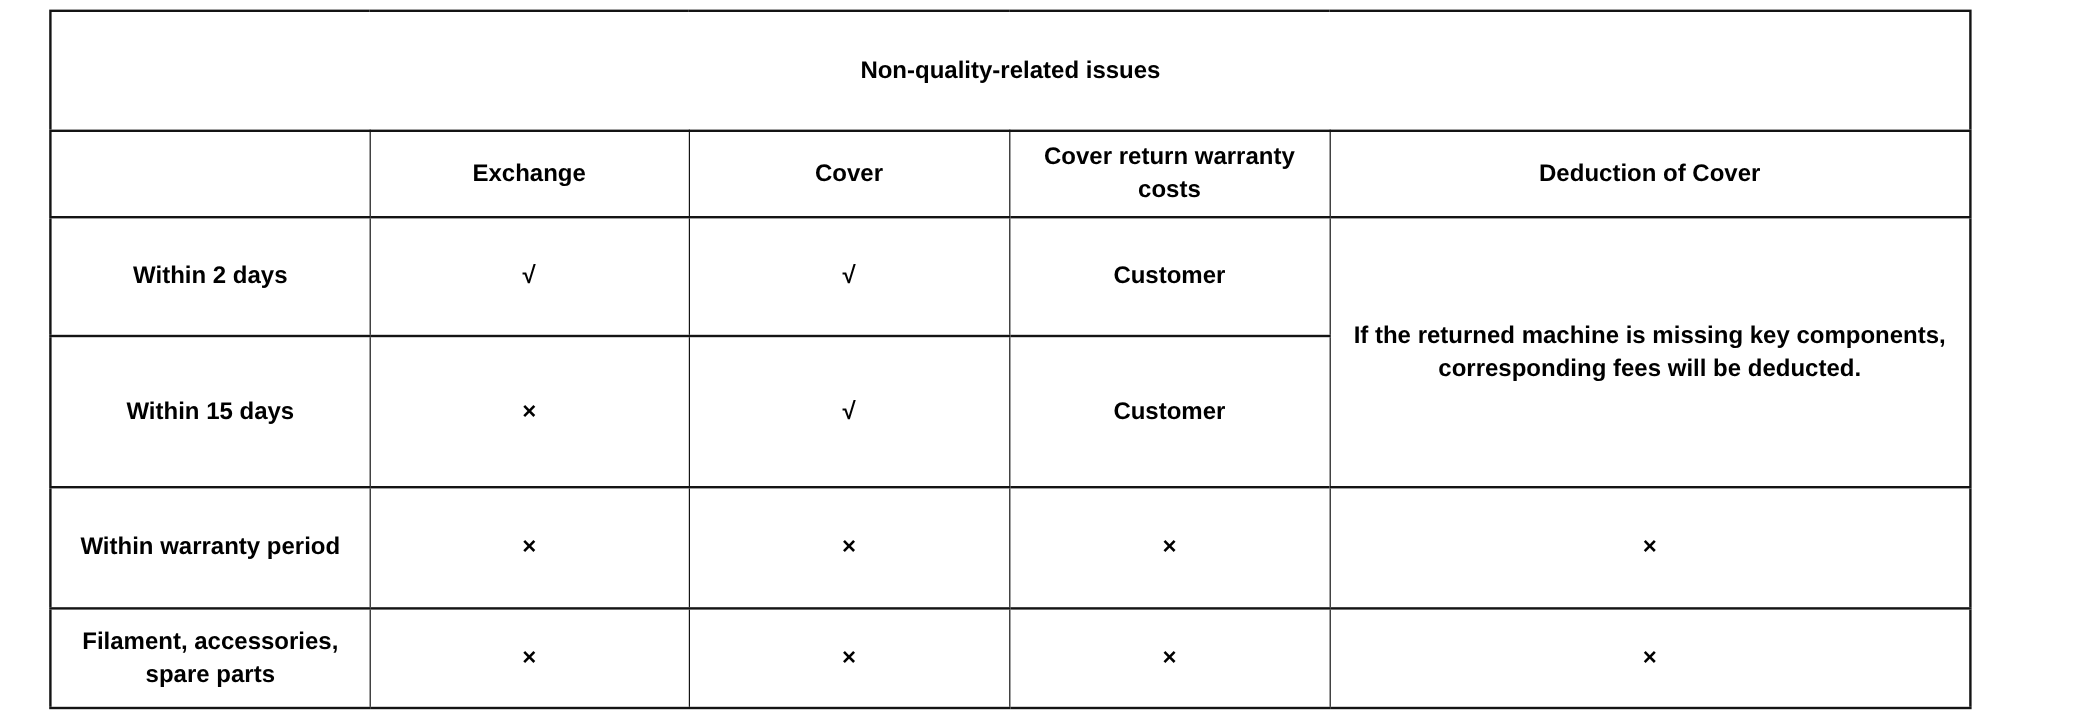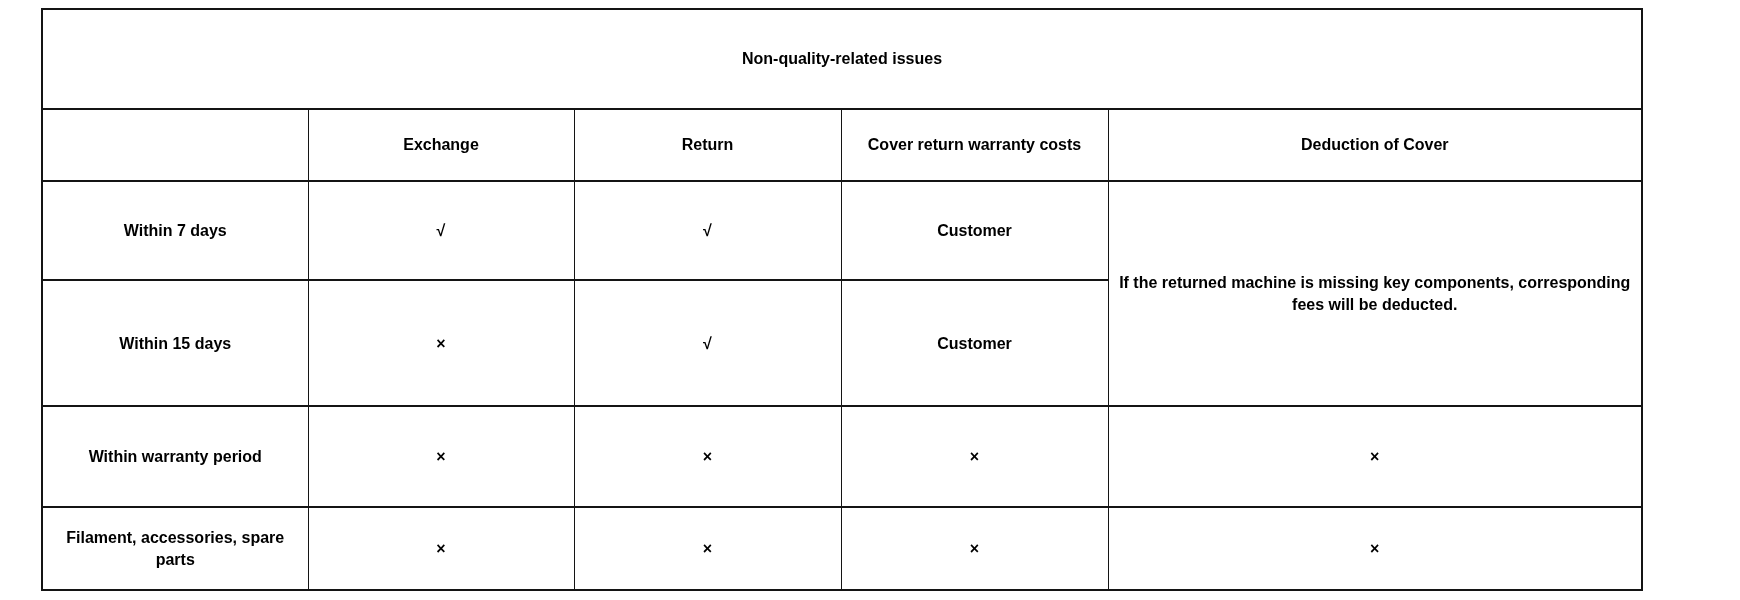--- a/index.html
+++ b/index.html
@@ -29,21 +29,21 @@
     background: #ffffff;
   }
   table.policy td {
     border-left: 1px solid #141414;
     border-right: 1px solid #141414;
     border-top: 2px solid #141414;
     border-bottom: 2px solid #141414;
     text-align: center;
     vertical-align: middle;
     padding: 0 5px;
-    font-size: 16px;
+    font-size: 20px;
     font-weight: 700;
     line-height: 1.35;
     overflow: hidden;
   }
   table.policy {
     border: 2px solid #141414;
   }
   td.title-cell {
     border-bottom-width: 3px;
     font-size: 17px;
@@ -84,26 +84,26 @@
       <col class="c-ship">
       <col class="c-fees">
     </colgroup>
     <tbody>
       <tr class="r-title">
         <td class="title-cell" colspan="5">Non-quality-related issues</td>
       </tr>
       <tr class="r-head">
         <td></td>
         <td>Exchange</td>
-        <td>Return</td>
+        <td>Cover</td>
         <td>Cover return warranty costs</td>
         <td>Deduction of Cover</td>
       </tr>
       <tr class="r-7d">
-        <td>Within 7 days</td>
+        <td>Within 2 days</td>
         <td class="mark-yes">√</td>
         <td class="mark-yes">√</td>
         <td>Customer</td>
         <td class="note-cell" rowspan="2">If the returned machine is missing key components, corresponding fees will be deducted.</td>
       </tr>
       <tr class="r-15d">
         <td>Within 15 days</td>
         <td class="mark-no">×</td>
         <td class="mark-yes">√</td>
         <td>Customer</td>

